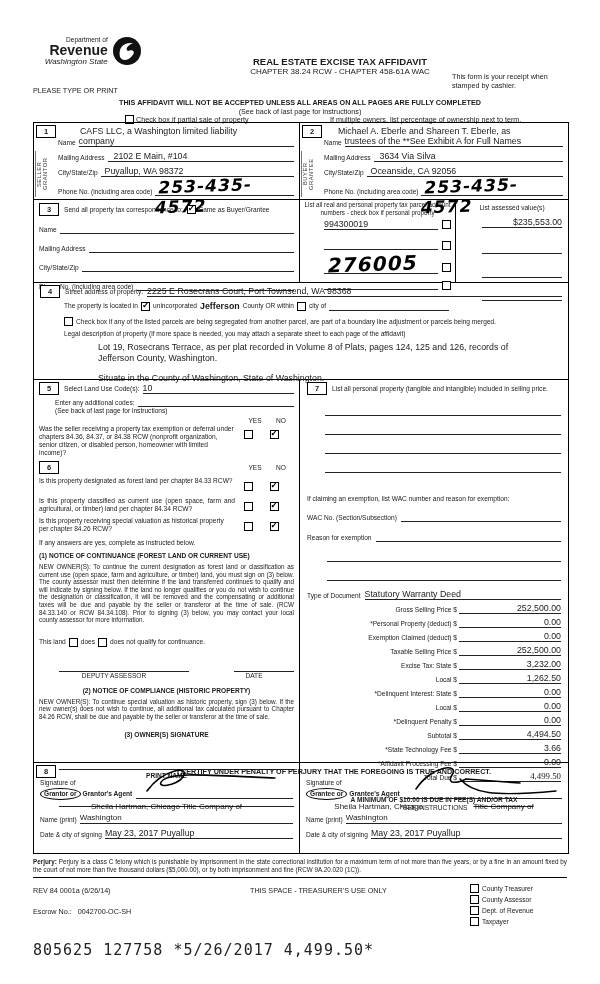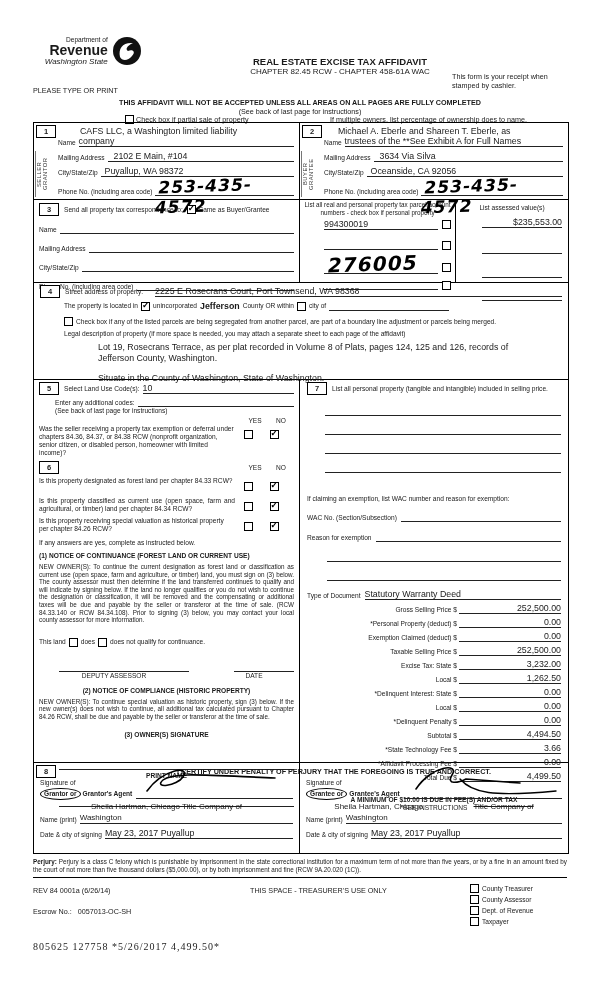--- a/index.html
+++ b/index.html
@@ -50,32 +50,32 @@
         <circle cx="17" cy="15" r="14" fill="#111"></circle>
         <path d="M10 21 C8 12 13 6 23 7 C17 10 15 13 18 15 C23 13 26 16 22 20 C18 25 12 25 10 21 Z" fill="#fff"></path>
         <path d="M24 24 C20 28 14 28 11 25" stroke="#111" stroke-width="2" fill="none"></path>
       </svg>
     </span>
   </div>
   <div class="abs f7" style="left:33px;top:86px;">PLEASE TYPE OR PRINT</div>
 
   <div class="abs ctr" style="left:175px;top:56px;width:330px;">
     <div class="b" style="font-size:9.5px;line-height:11px;">REAL ESTATE EXCISE TAX AFFIDAVIT</div>
-    <div class="f8">CHAPTER 82.45 RCW - CHAPTER 458-61A WAC</div>
+    <div class="f8">CHAPTER 38.24 RCW - CHAPTER 458-61A WAC</div>
   </div>
   <div class="abs f7" style="left:452px;top:72px;width:112px;">This form is your receipt when stamped by cashier.</div>
 
   <div class="abs ctr b f7" style="left:0;top:98px;width:600px;">THIS AFFIDAVIT WILL NOT BE ACCEPTED UNLESS ALL AREAS ON ALL PAGES ARE FULLY COMPLETED</div>
   <div class="abs ctr f7" style="left:0;top:107px;width:600px;">(See back of last page for instructions)</div>
 
   <div class="abs row f7" style="left:125px;top:115px;align-items:center;">
     <span class="cb"></span>
     <span style="margin-left:2px;">Check box if partial sale of property</span>
   </div>
-  <div class="abs f7" style="left:330px;top:115px;">If multiple owners, list percentage of ownership does to name.</div>
+  <div class="abs f7" style="left:330px;top:115px;">If multiple owners, list percentage of ownership next to term.</div>
 
   <div class="mainbox">
 
     <div class="secrow" style="height:76px;">
       <div class="cell-l">
         <span class="numbox abs" style="left:2px;top:2px;">1</span>
         <div class="sidelabel">SELLER GRANTOR</div>
         <div style="margin-left:24px;margin-right:5px;">
           <div class="f9" style="padding-left:22px;padding-top:3px;">CAFS LLC, a Washington limited liability</div>
           <div class="row">
@@ -178,21 +178,21 @@
         <div class="ul" style="margin-top:14px;height:9px;"></div>
         <div class="ul" style="margin-top:13px;height:9px;"></div>
       </div>
     </div>
 
     <div class="secrow" style="height:96px;">
       <div class="cell-r" style="padding:2px 6px;">
         <div class="row" style="align-items:center;">
           <span class="numbox">4</span>
           <span class="f65" style="margin-left:5px;">Street address of property:</span>
-          <span class="ul flex1 f9" style="margin-left:12px;">2225 E Rosecrans Court, Port Townsend, WA 98368</span>
+          <span class="ul flex1 f9" style="margin-left:4px;">2225 E Rosecrans Court, Port Townsend, WA 98368</span>
         </div>
         <div class="row" style="margin-top:3px;align-items:center;">
           <span class="f65" style="margin-left:24px;">The property is located in</span>
           <span class="cb checked" style="margin-left:3px;"></span>
           <span class="f65" style="margin-left:3px;">unincorporated</span>
           <span class="f9" style="margin-left:3px;font-weight:bold;">Jefferson</span>
           <span class="f65" style="margin-left:3px;">County OR within</span>
           <span class="cb" style="margin-left:3px;"></span>
           <span class="f65" style="margin-left:3px;">city of</span>
           <span class="ul" style="width:120px;height:9px;margin-left:3px;"></span>
@@ -353,21 +353,21 @@
         <div class="row taxrow" style="margin-top:3px;">
             <span class="f65 rt" style="width:150px;">*State Technology Fee $</span>
             <span class="ul flex1 f9 rt" style="margin-left:2px;">3.66</span>
           </div>
         <div class="row taxrow" style="margin-top:3px;">
             <span class="f65 rt" style="width:150px;">*Affidavit Processing Fee $</span>
             <span class="ul flex1 f9 rt" style="margin-left:2px;">0.00</span>
           </div>
         <div class="row taxrow" style="margin-top:3px;">
             <span class="f65 rt" style="width:150px;">Total Due $</span>
-            <span class="ul flex1 f9 rt" style="margin-left:2px;">4,499.50</span>
+            <span class="ul flex1 f9 rt" style="margin-left:2px;font-family:Liberation Serif, serif;">4,499.50</span>
           </div>
 
         <div class="f65 b ctr" style="margin-top:14px;">A MINIMUM OF $10.00 IS DUE IN FEE(S) AND/OR TAX</div>
         <div class="f65 ctr">*SEE INSTRUCTIONS</div>
       </div>
     </div>
 
     <div class="secrow" style="height:90px;">
       <div class="cell-r">
         <span class="numbox abs" style="left:2px;top:2px;">8</span>
@@ -441,18 +441,18 @@
         <span class="f65" style="margin-left:3px;">Dept. of Revenue</span>
       </div>
     <div class="row" style="align-items:center;">
         <span class="cb"></span>
         <span class="f65" style="margin-left:3px;">Taxpayer</span>
       </div>
   </div>
 
   <div class="abs row f7" style="left:33px;top:907px;">
     <span>Escrow No.:</span>
-    <span style="margin-left:6px;">0057013-OC-SH</span>
-  </div>
-
-  <div class="abs mono" style="left:33px;top:941px;font-size:10px;letter-spacing:1px;color:#222;font-family:Liberation Serif, serif;">805625 127758 *5/26/2017 4,499.50*</div>
+    <span style="margin-left:6px;">0042700-OC-SH</span>
+  </div>
+
+  <div class="abs mono" style="left:33px;top:941px;font-size:15px;letter-spacing:1px;color:#222;">805625 127758 *5/26/2017 4,499.50*</div>
 
 </div>
 
 </body></html>

